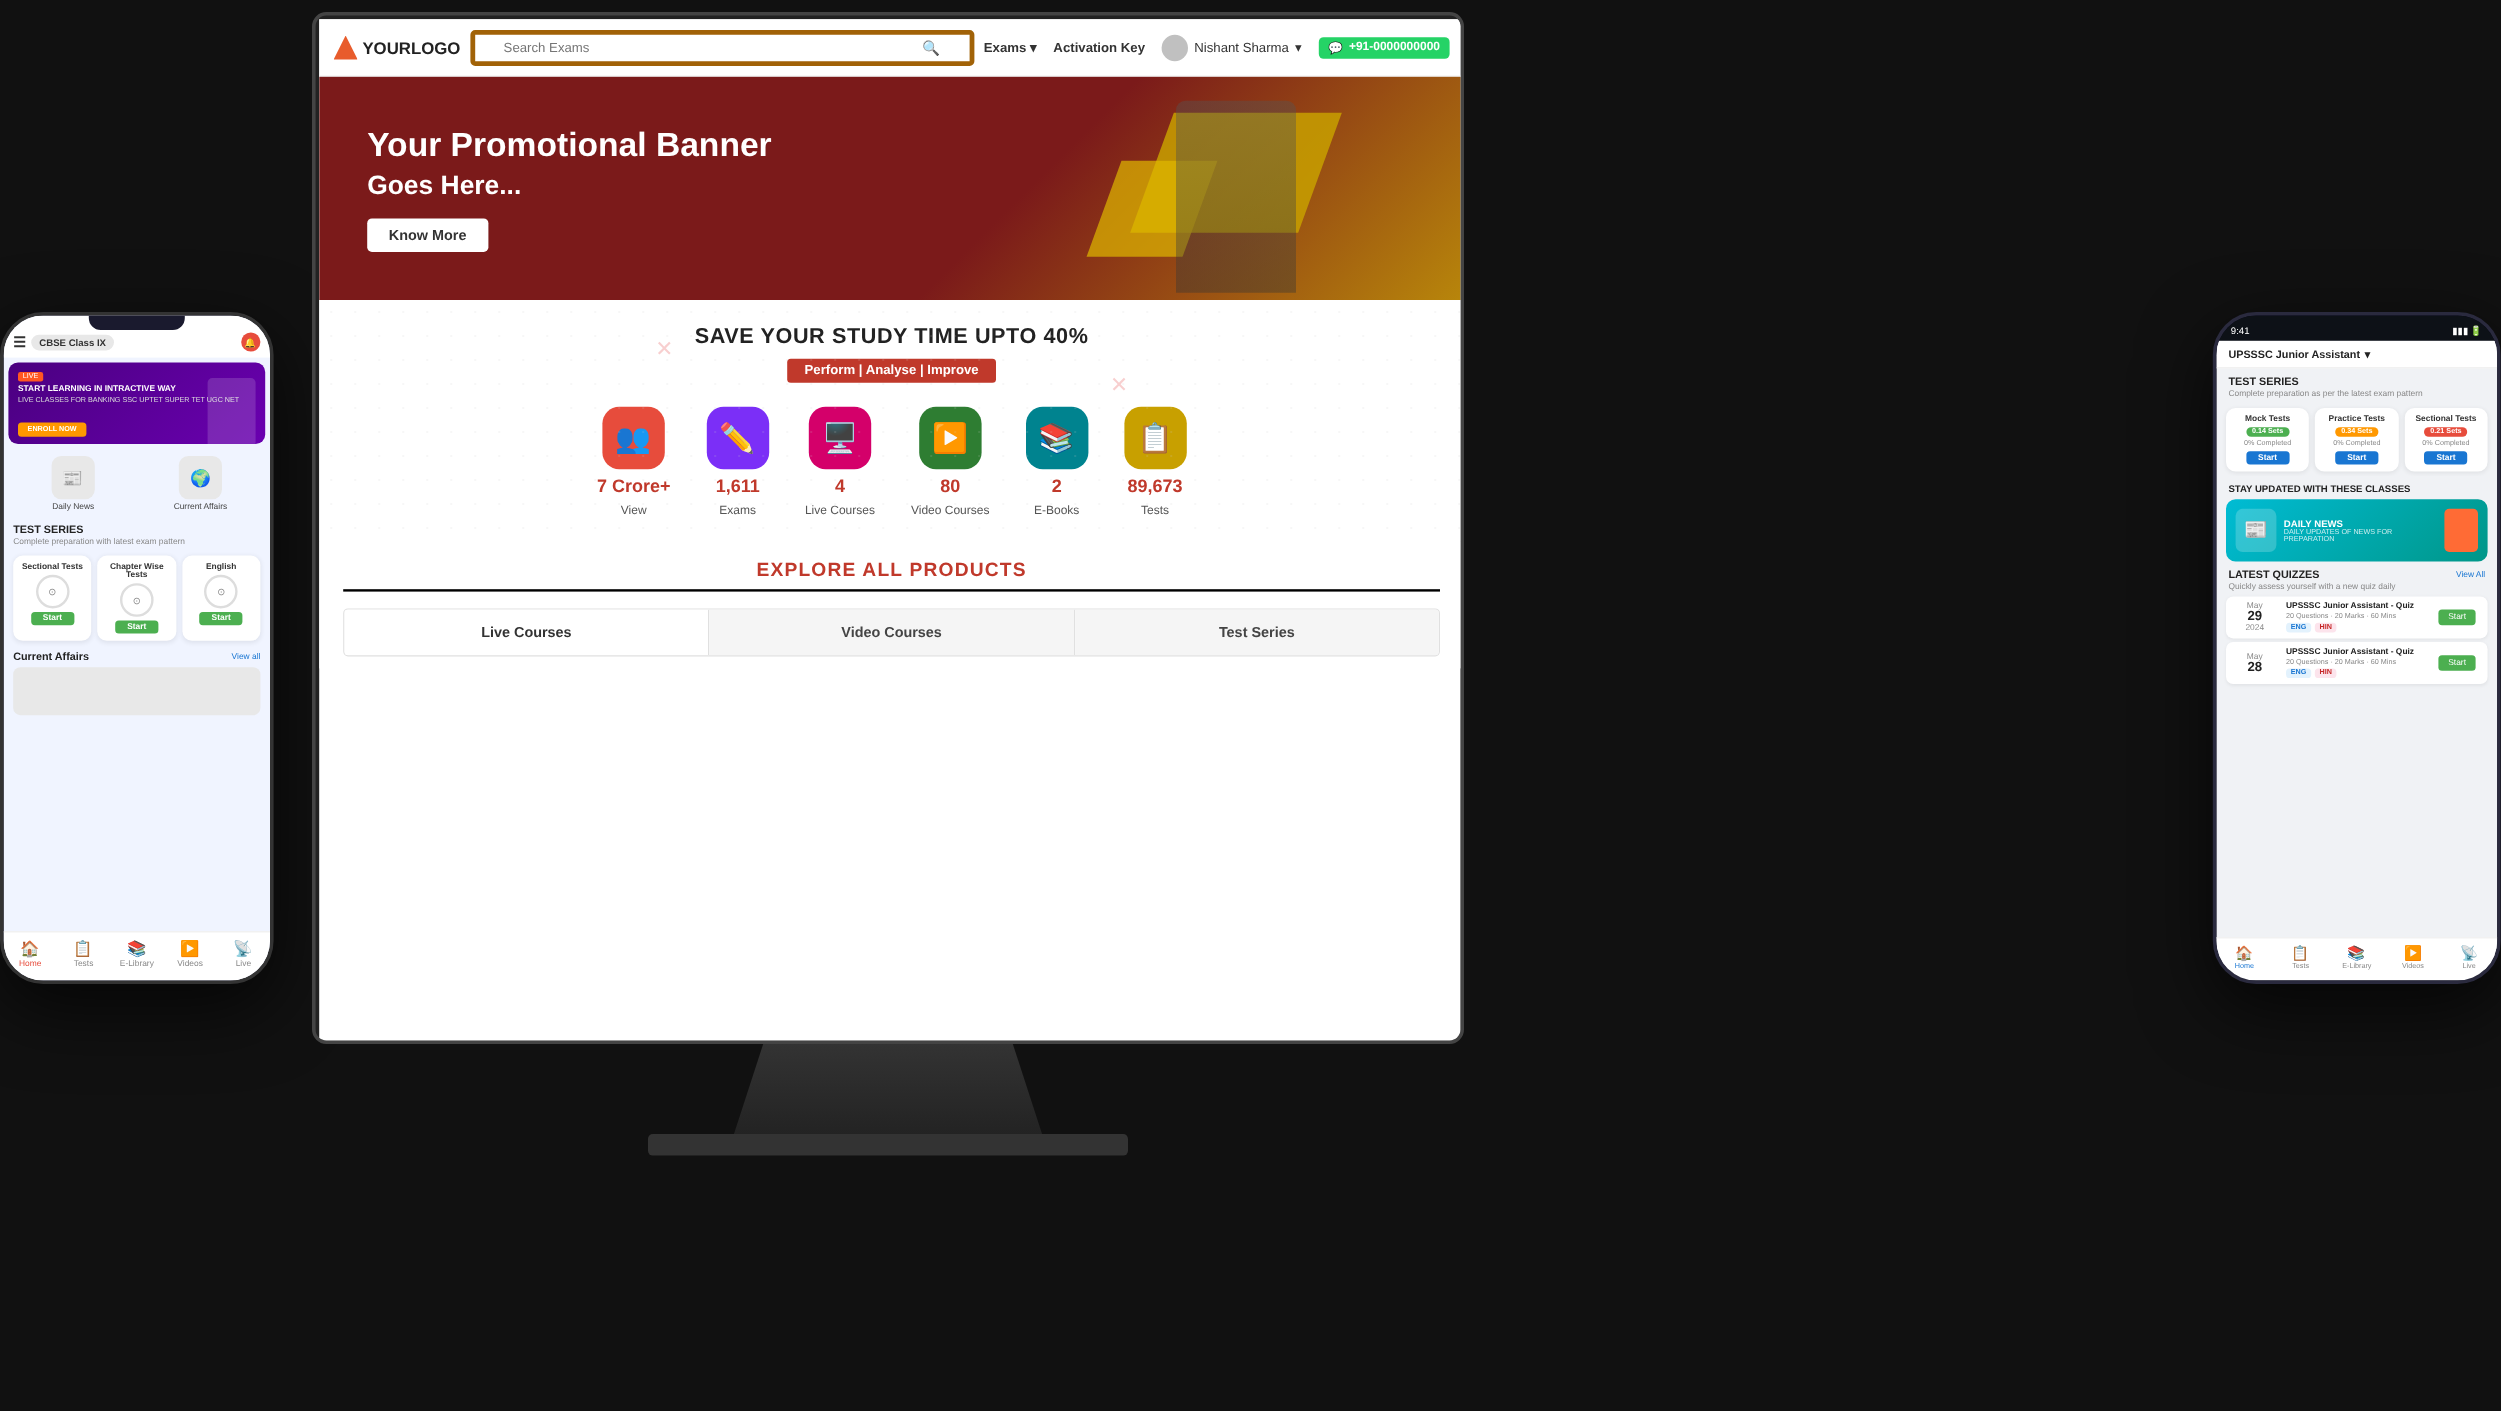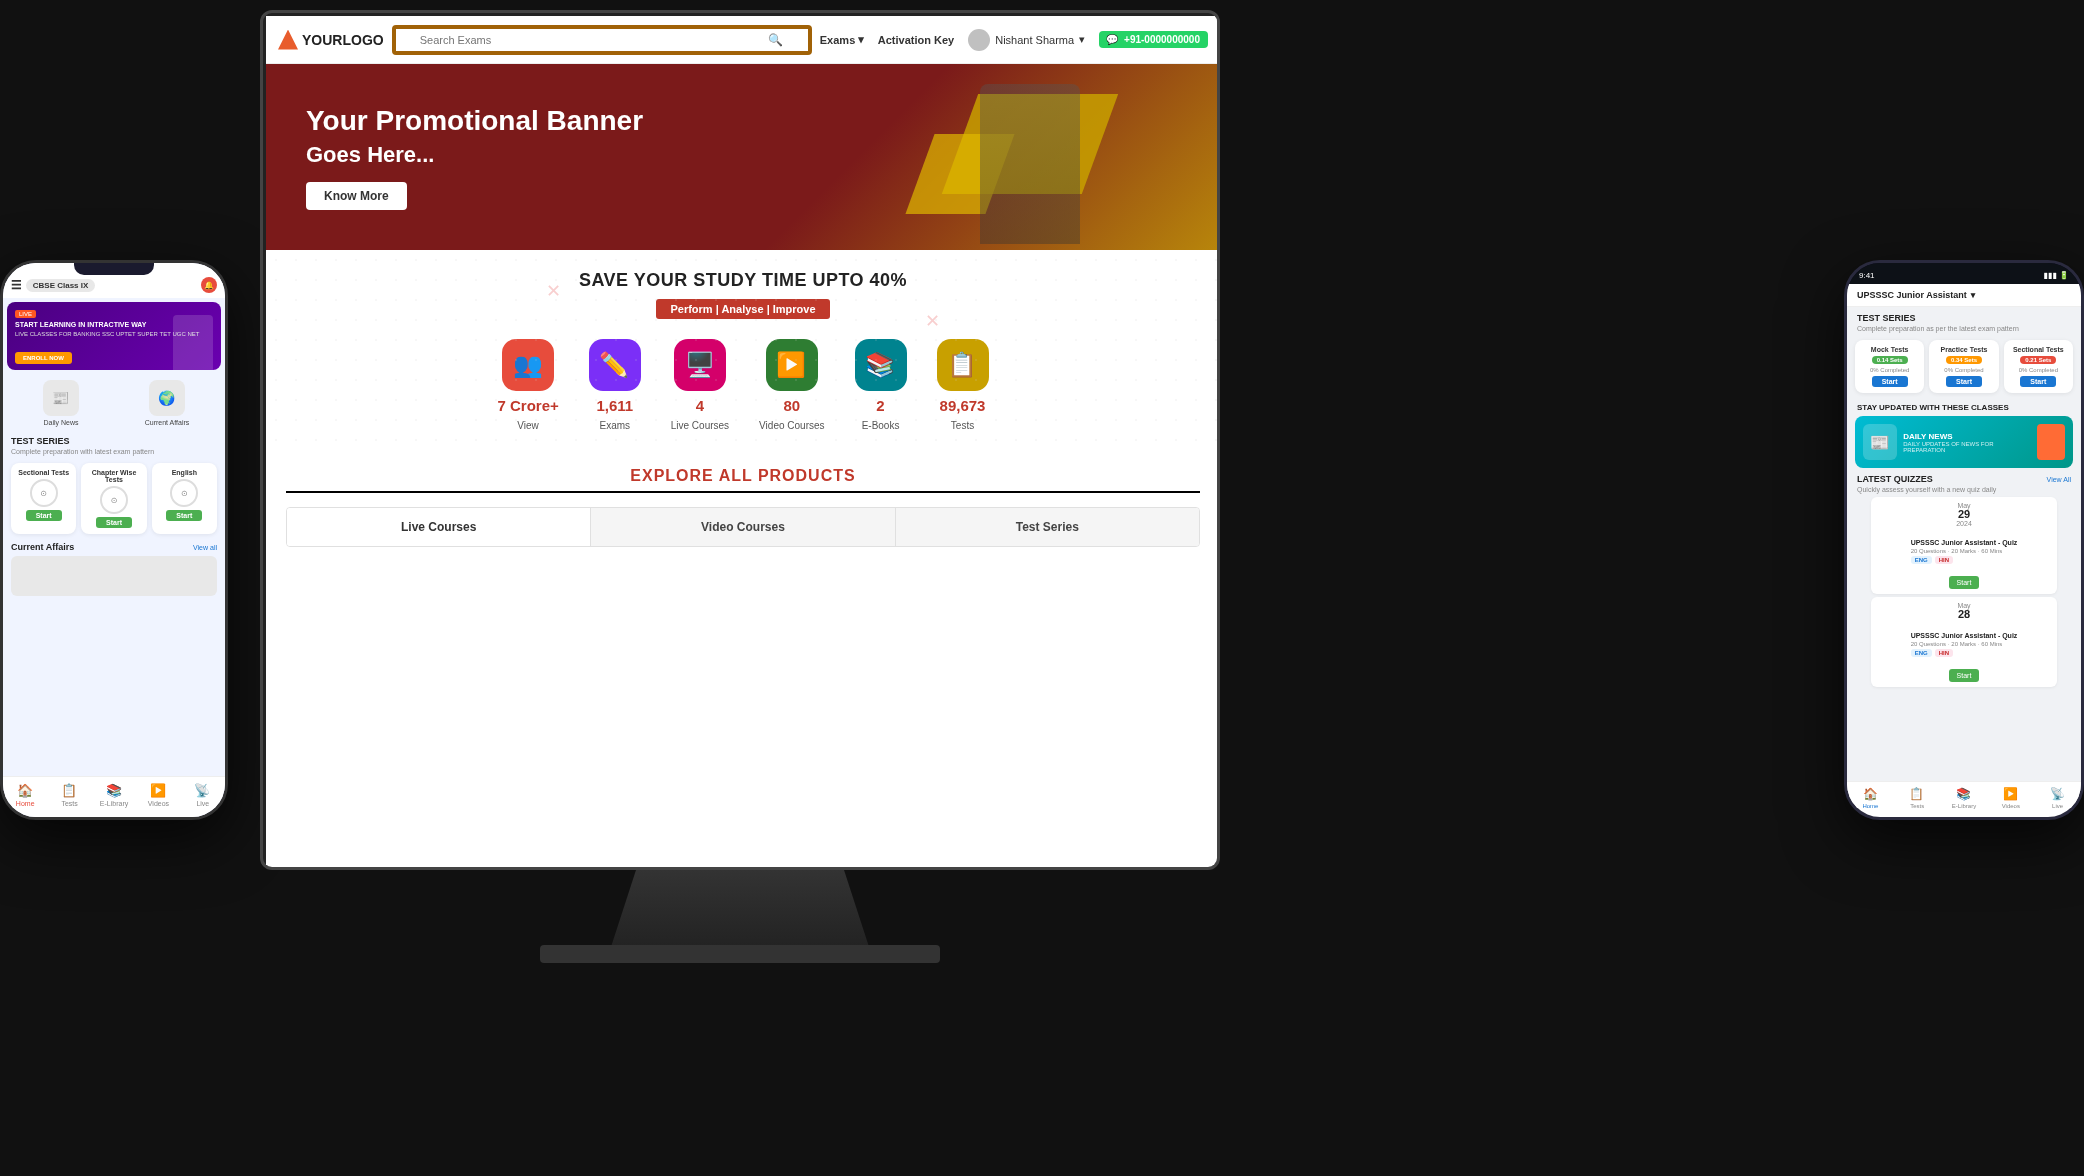--- a/index.html
+++ b/index.html
@@ -718,24 +718,23 @@
       padding: 6px 10px 0;
     }
     .rp-view-all { color: #1976d2; font-size: 7px; }
 
     .rp-quiz-item {
       display: flex;
       align-items: center;
       gap: 12px;
       padding: 5px 10px;
       background: #fff;
-      margin: 0 24px 3px;
+      margin: 0 8px 3px;
       border-radius: 6px;
       box-shadow: 0 1px 3px rgba(0,0,0,0.06);
-      flex-direction: column;
     }
     .rp-quiz-date {
       text-align: center;
       min-width: 28px;
     }
     .rp-quiz-month {
       font-size: 7px;
       color: #888;
     }
     .rp-quiz-day {

